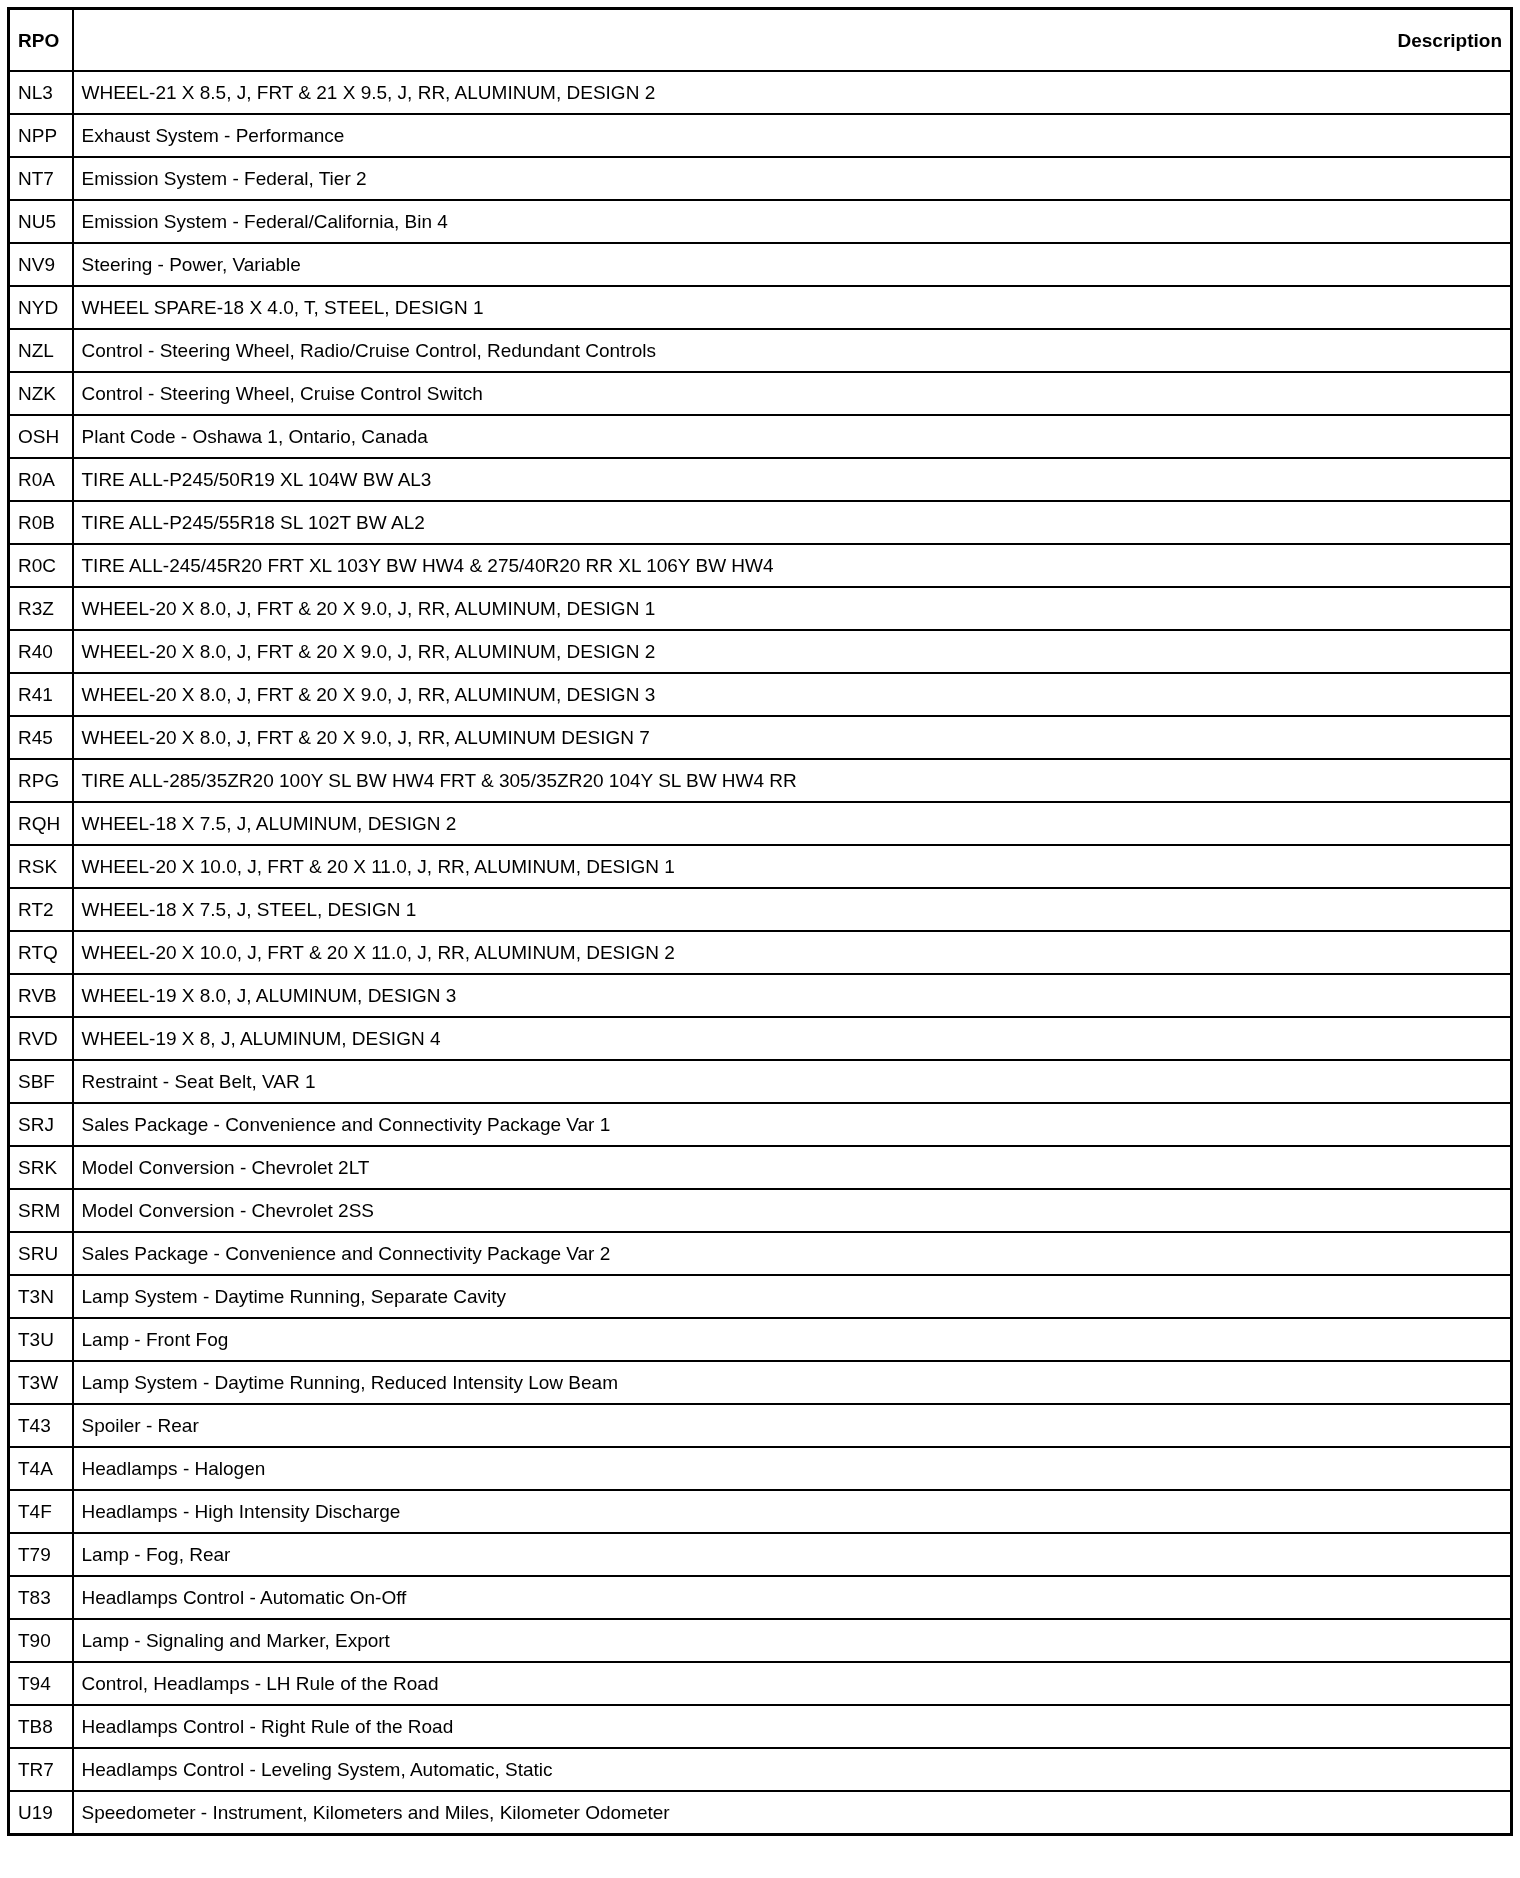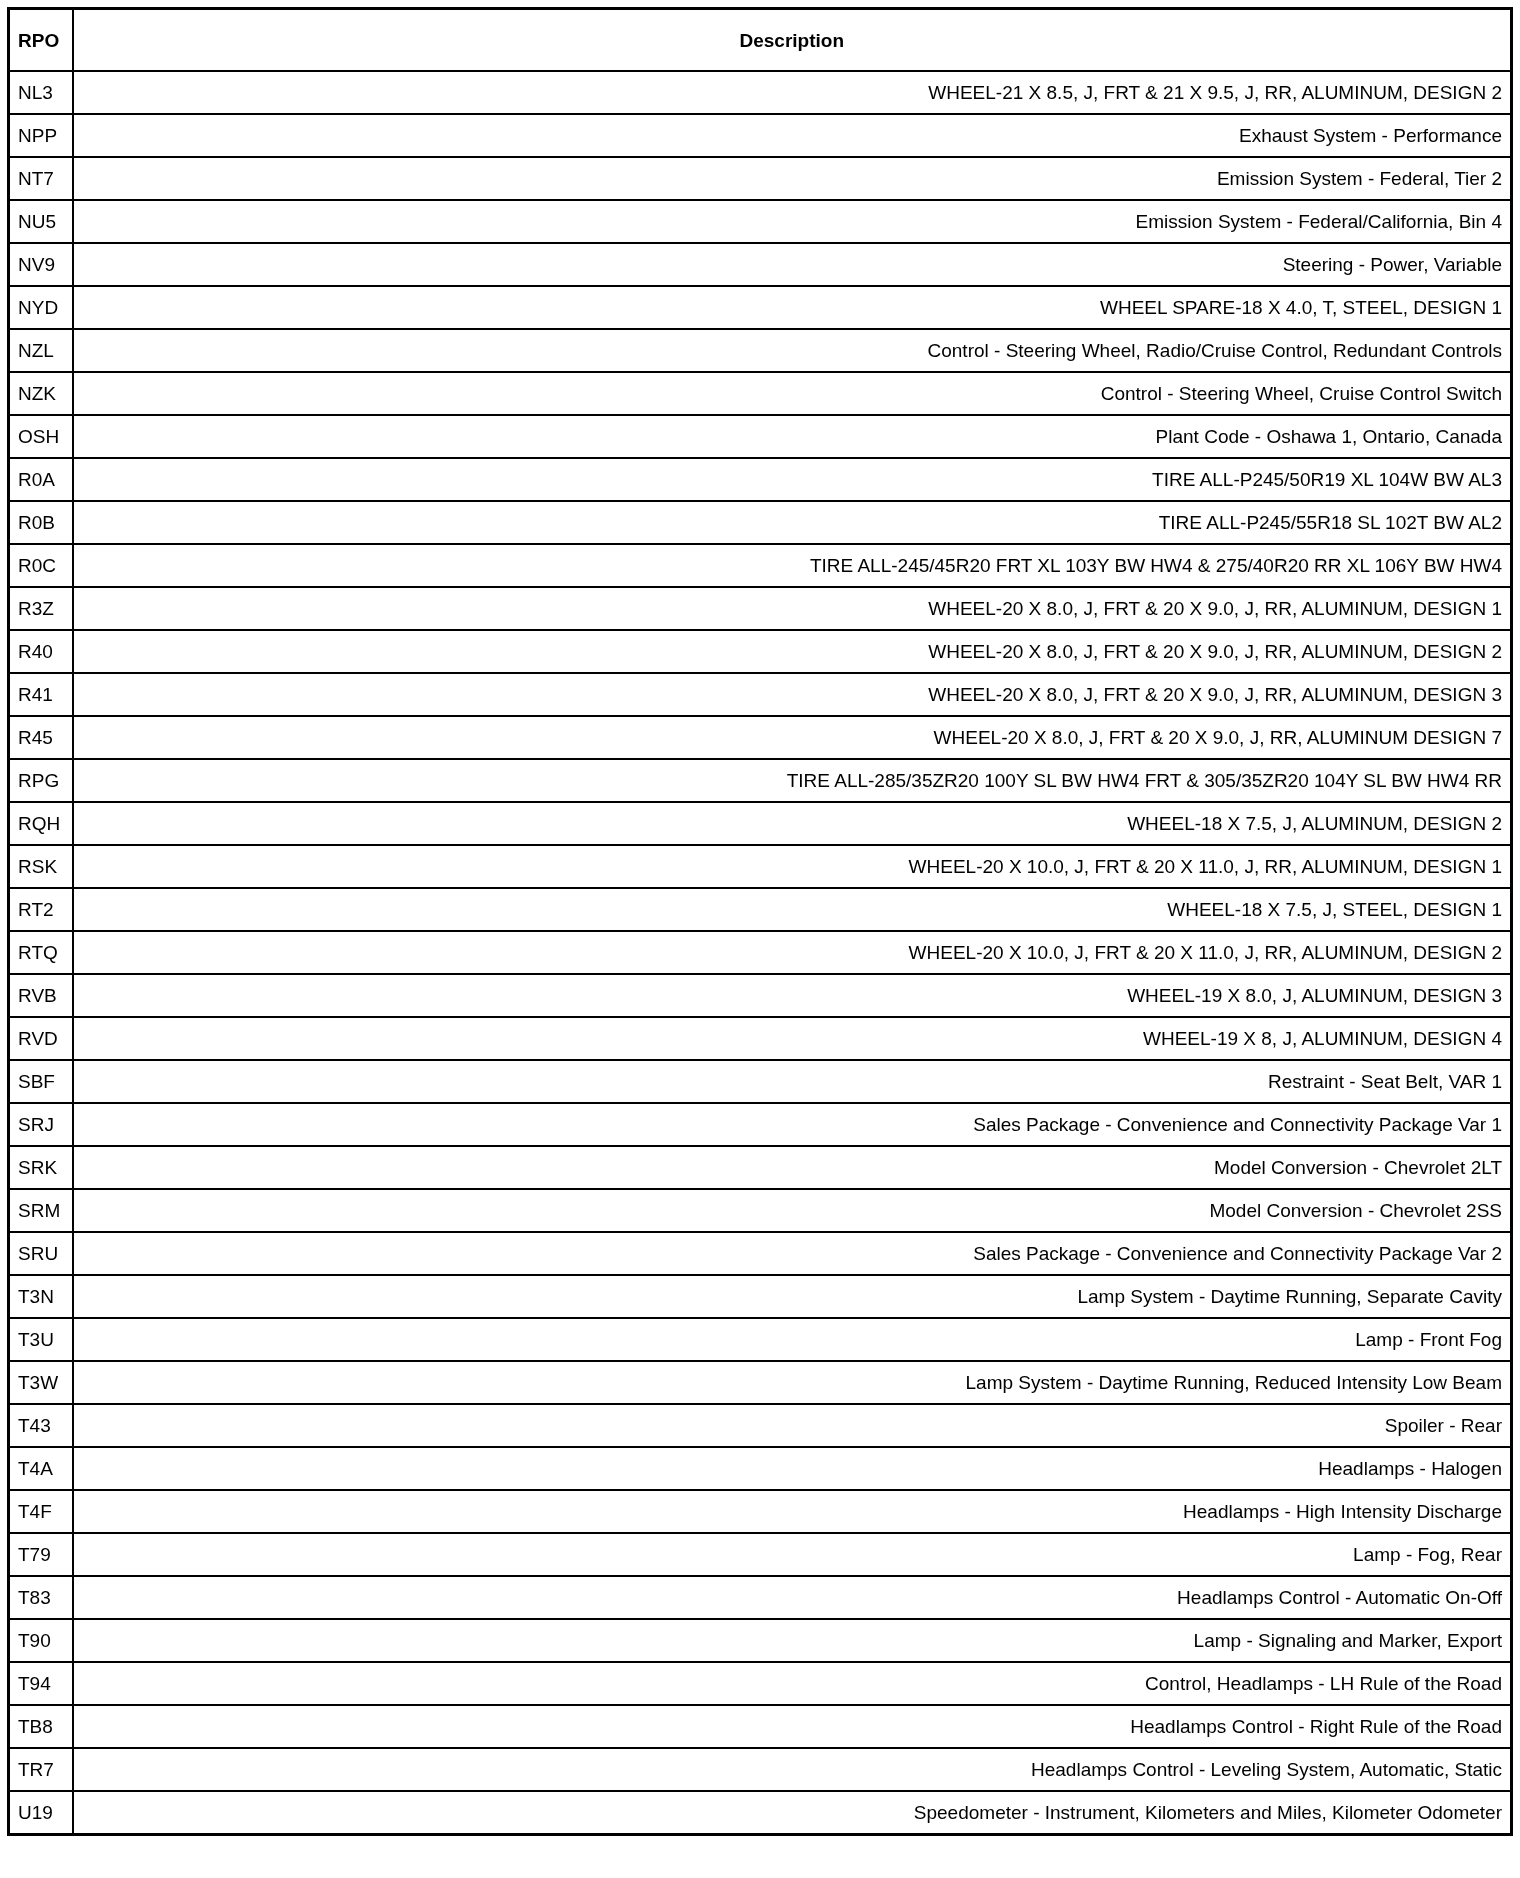--- a/index.html
+++ b/index.html
@@ -29,36 +29,36 @@
   }
   .rpo-table th {
     font-weight: bold;
     padding: 18px 8px;
     height: 24px;
   }
   th.rpo-header {
     text-align: left;
   }
   th.desc-header {
-    text-align: center;
+    text-align: right;
   }
   col.rpo-col {
     width: 64px;
   }
   .rpo-table td {
     padding: 8px 8px;
     height: 25px;
   }
   td.rpo-cell {
     white-space: nowrap;
     text-align: left;
     margin-left: 36px;
   }
   td.desc-cell {
-    text-align: right;
+    text-align: left;
   }
 </style>
 </head>
 <body>
 
 <table class="rpo-table">
   <colgroup>
     <col class="rpo-col">
     <col class="desc-col">
   </colgroup>

